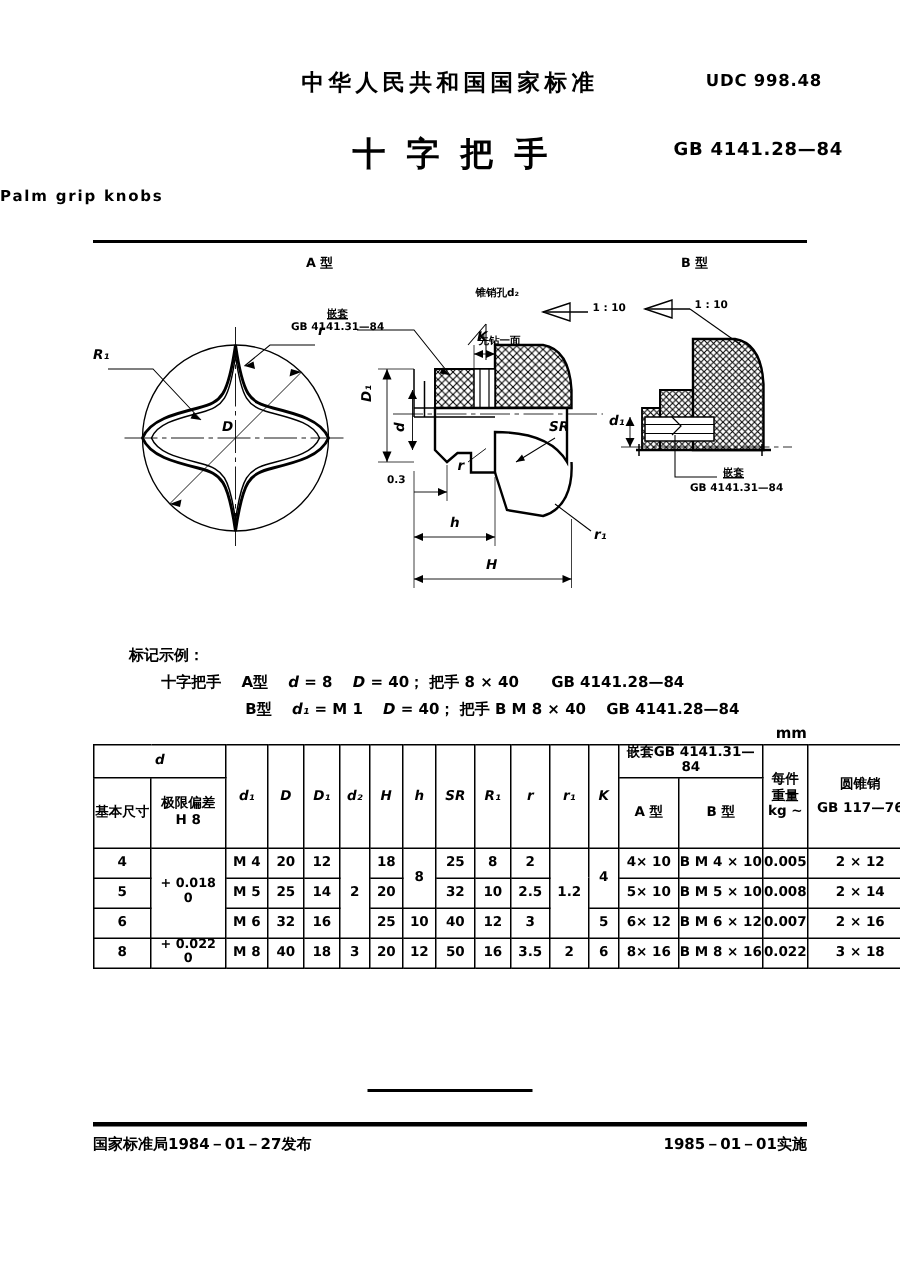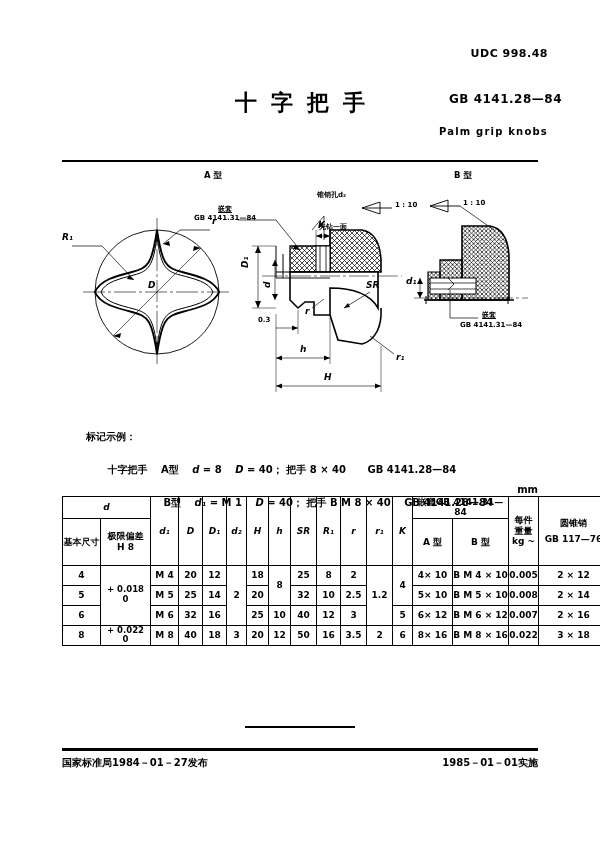--- a/index.html
+++ b/index.html
@@ -15,34 +15,34 @@
     position:absolute;left:0;top:46px;width:600px;text-align:center;
     font-size:15px;font-weight:bold;letter-spacing:3px;
   }
   .hdr-udc{position:absolute;right:52px;top:47px;font-size:11px;font-weight:bold;letter-spacing:.5px;}
   .hdr-main{
     position:absolute;left:0;top:88px;width:600px;text-align:center;
     font-size:22px;font-weight:bold;letter-spacing:14px;text-indent:14px;
   }
   .hdr-std{position:absolute;right:38px;top:92px;font-size:12px;font-weight:bold;letter-spacing:.5px;}
   .hdr-en{
-    position:absolute;left:0;top:126px;width:536px;text-align:right;
-    font-size:10px;font-weight:bold;letter-spacing:1.2px;padding-left:12px;
+    position:absolute;left:0;top:126px;width:536px;text-align:left;
+    font-size:10px;font-weight:bold;letter-spacing:1.2px;
   }
   .rule-top{position:absolute;left:62px;top:160px;width:476px;height:2px;background:#000;}
 
   
   .draw{position:absolute;left:62px;top:168px;width:476px;height:250px;}
   .lbl{position:absolute;font-size:8.5px;font-weight:bold;white-space:nowrap;}
   .lbl-i{position:absolute;font-size:9px;font-weight:bold;font-style:italic;white-space:nowrap;}
   .lbl-s{position:absolute;font-size:7px;font-weight:bold;white-space:nowrap;}
 
   
   .mark{position:absolute;left:86px;top:430px;font-size:10px;font-weight:bold;}
-  .mark-row{margin-top:19px;white-space:nowrap;}
+  .mark-row{margin-top:4px;white-space:nowrap;}
   .ital{font-style:italic;}
   .sp1{display:inline-block;width:18px;}
   .sp2{display:inline-block;width:10px;}
 
   
   .unit{position:absolute;right:62px;top:484px;font-size:10px;font-weight:bold;}
 
   
   table.spec{
     position:absolute;left:62px;top:496px;width:476px;
@@ -67,20 +67,21 @@
   .rule-mid{position:absolute;left:245px;top:726px;width:110px;height:2px;background:#000;}
   .rule-bot{position:absolute;left:62px;top:748px;width:476px;height:2.5px;background:#000;}
   .foot-l{position:absolute;left:62px;top:756px;font-size:10px;font-weight:bold;}
   .foot-r{position:absolute;right:62px;top:756px;font-size:10px;font-weight:bold;}
 </style>
 </head>
 <body>
 
 <div class="page">
 
+  <div class="hdr-title">中华人民共和国国家标准</div>
   <div class="hdr-udc">UDC 998.48</div>
   <div class="hdr-main">十字把手</div>
   <div class="hdr-std">GB 4141.28—84</div>
   <div class="hdr-en">Palm grip knobs</div>
   <div class="rule-top"></div>
 
   <div class="draw">
 
     <svg width="476" height="250" viewBox="0 0 476 250">
       <g fill="none" stroke="#000" stroke-width="1">

